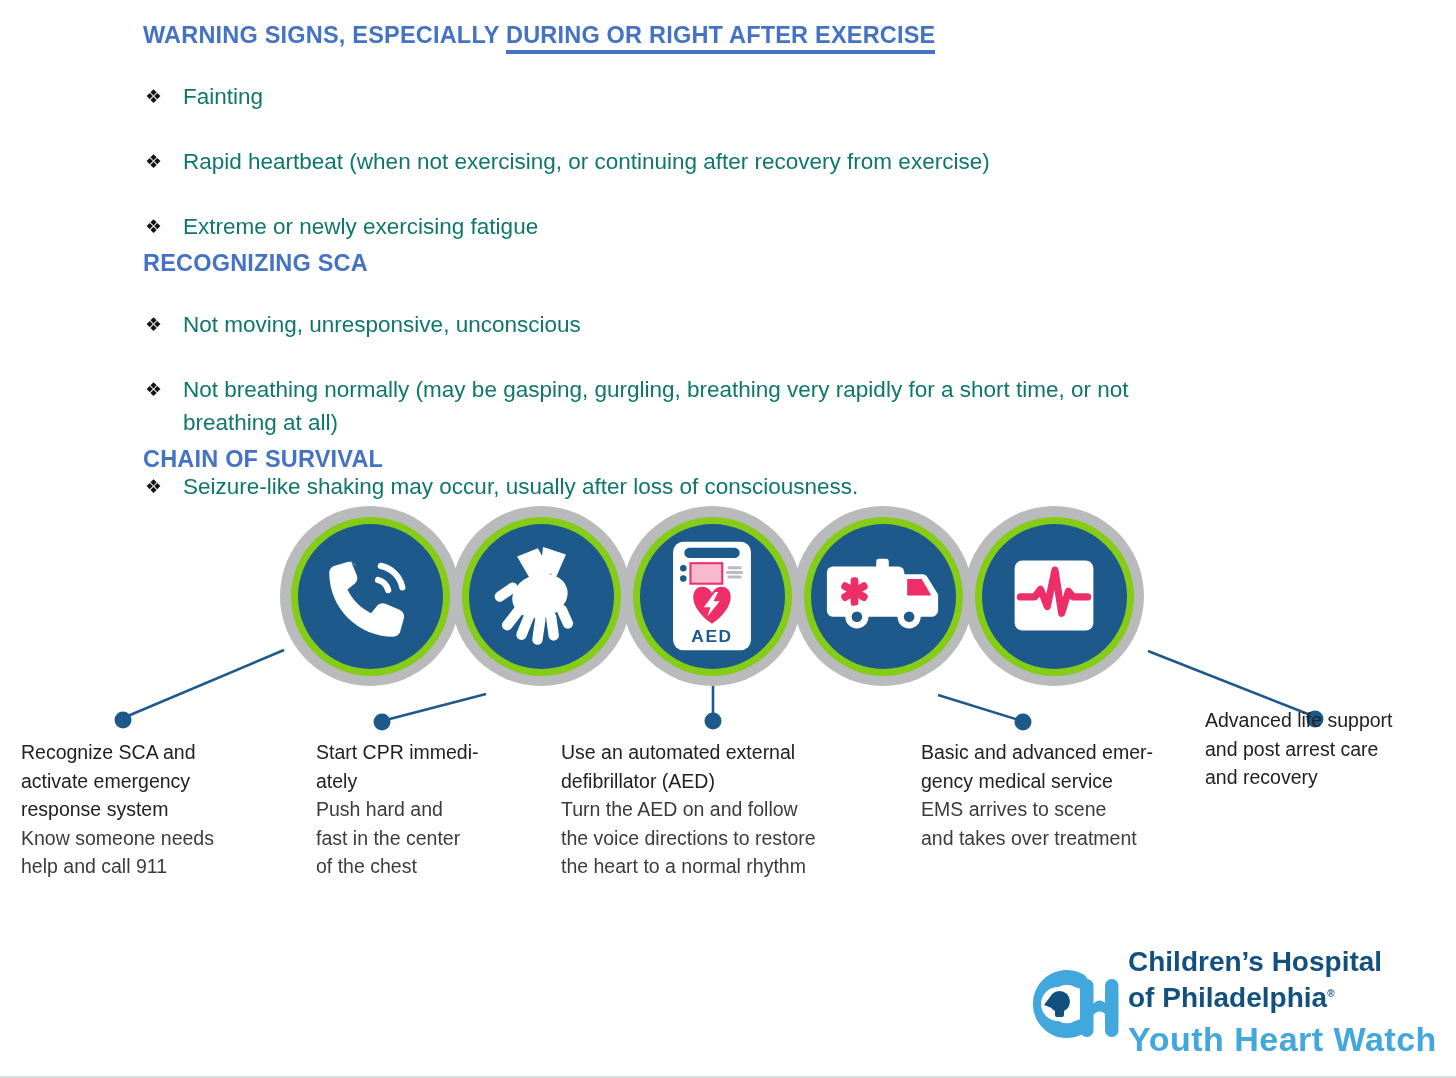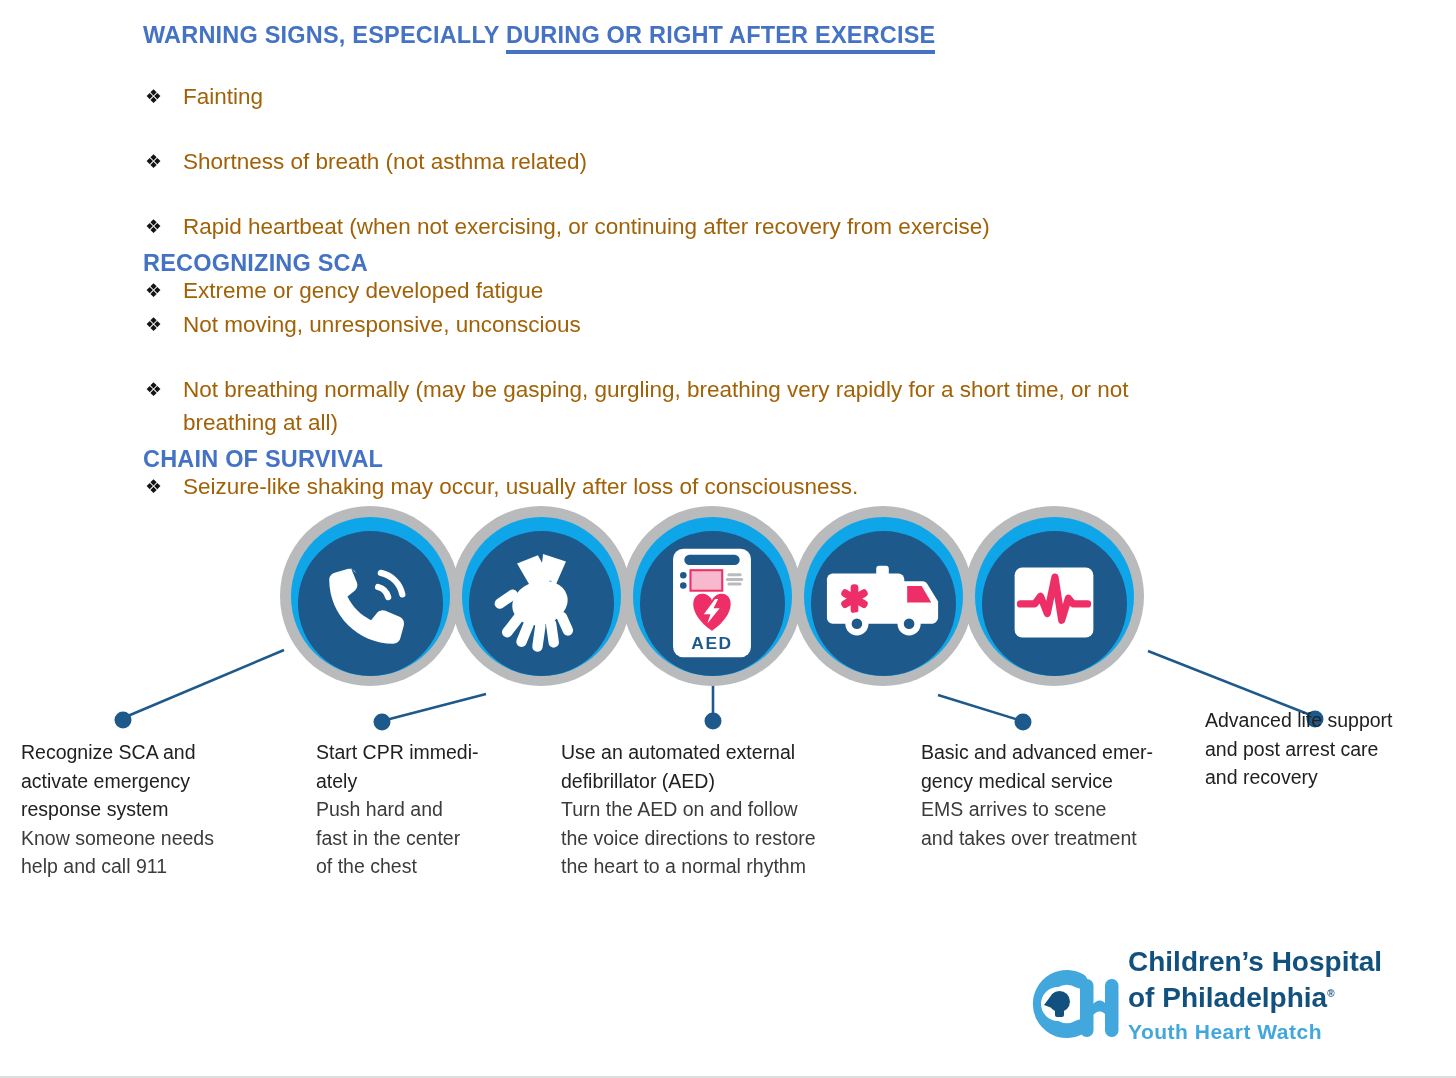--- a/index.html
+++ b/index.html
@@ -10,33 +10,33 @@
   
   .section{position:absolute; left:143px;}
   .sec-title{
     font-size:23.5px; font-weight:bold; color:#4472C4; letter-spacing:0.2px;
     margin:0 0 10px 0; white-space:nowrap;
   }
   .sec-title .u{border-bottom:4px solid #4472C4; padding-bottom:2px;}
   ul.bullets{list-style:none; margin:0; padding:0;}
   ul.bullets li{
     position:relative; padding-left:40px; font-size:22.5px; line-height:32.8px;
-    color:#a16207; white-space:pre-line; width:1150px;margin-top:32px;
+    color:#0f766e; white-space:pre-line; width:1150px;margin-top:32px;
   }
   ul.bullets li::before{
     content:"\2756"; position:absolute; left:2px; top:0; font-size:19px; color:#141414;
   }
   
   .chain-circle{
     position:absolute; top:506px; width:180px; height:180px; border-radius:50%;
     background:#B8BABC; display:flex; align-items:center; justify-content:center; z-index:2;
   }
   .chain-circle .white-ring{
-    width:159px; height:159px; border-radius:50%; background:#0ea5e9;
-    display:flex; align-items:flex-end; justify-content:center;
+    width:159px; height:159px; border-radius:50%; background:#84cc16;
+    display:flex; align-items:center; justify-content:center;
   }
   .chain-circle .blue-disc{
     width:145px; height:145px; border-radius:50%; background:#1D5A8B;
     display:flex; align-items:center; justify-content:center;
   }
   .connector-svg{position:absolute; left:0; top:0; z-index:1;}
   
   .caption{position:absolute; z-index:3; color:#2E2B2C;}
   .caption .cap-title{
     font-size:19.5px; font-weight:normal; line-height:28.5px; white-space:pre-line; margin:0;
@@ -44,35 +44,34 @@
   }
   .caption .cap-body{
     font-size:19.5px; font-weight:normal; line-height:28.5px; white-space:pre-line; margin:0;
     color:#3d3a3b;
   }
   
   .logo-mark{position:absolute; left:1018px; top:964px; z-index:3;}
   .logo-text{position:absolute; left:1128px; top:946px; z-index:3;}
   .logo-line{font-size:28px; font-weight:bold; color:#12507E; line-height:32px; white-space:nowrap;}
   .logo-line sup{font-size:10px;}
-  .logo-tagline{font-size:21px; font-weight:bold; color:#42A7DD; letter-spacing:0.5px; margin-top:6px; white-space:nowrap;}
+  .logo-tagline{font-size:34px; font-weight:bold; color:#42A7DD; letter-spacing:0.5px; margin-top:6px; white-space:nowrap;}
   .bottom-edge{position:absolute; left:0; bottom:0; width:100%; height:2px; background:#dcdddd;}
 </style>
 </head>
 <body>
 
 <div class="canvas">
 
   <div class="section" style="top:22px;">
     <h1 class="sec-title"><span>WARNING SIGNS, ESPECIALLY </span><span class="u">DURING OR RIGHT AFTER EXERCISE</span></h1>
     <ul class="bullets">
       <li>Fainting</li>
-      <li>Shortness of breath (not asthma related)</li>
       <li>Rapid heartbeat (when not exercising, or continuing after recovery from exercise)</li>
-      <li>Extreme or gency developed fatigue</li>
+      <li>Extreme or newly exercising fatigue</li>
     </ul>
   </div>
 
   <div class="section" style="top:250px;">
     <h2 class="sec-title">RECOGNIZING SCA</h2>
     <ul class="bullets">
       <li>Not moving, unresponsive, unconscious</li>
       <li>Not breathing normally (may be gasping, gurgling, breathing very rapidly for a short time, or not
 breathing at all)</li>
       <li>Seizure-like shaking may occur, usually after loss of consciousness.</li>

